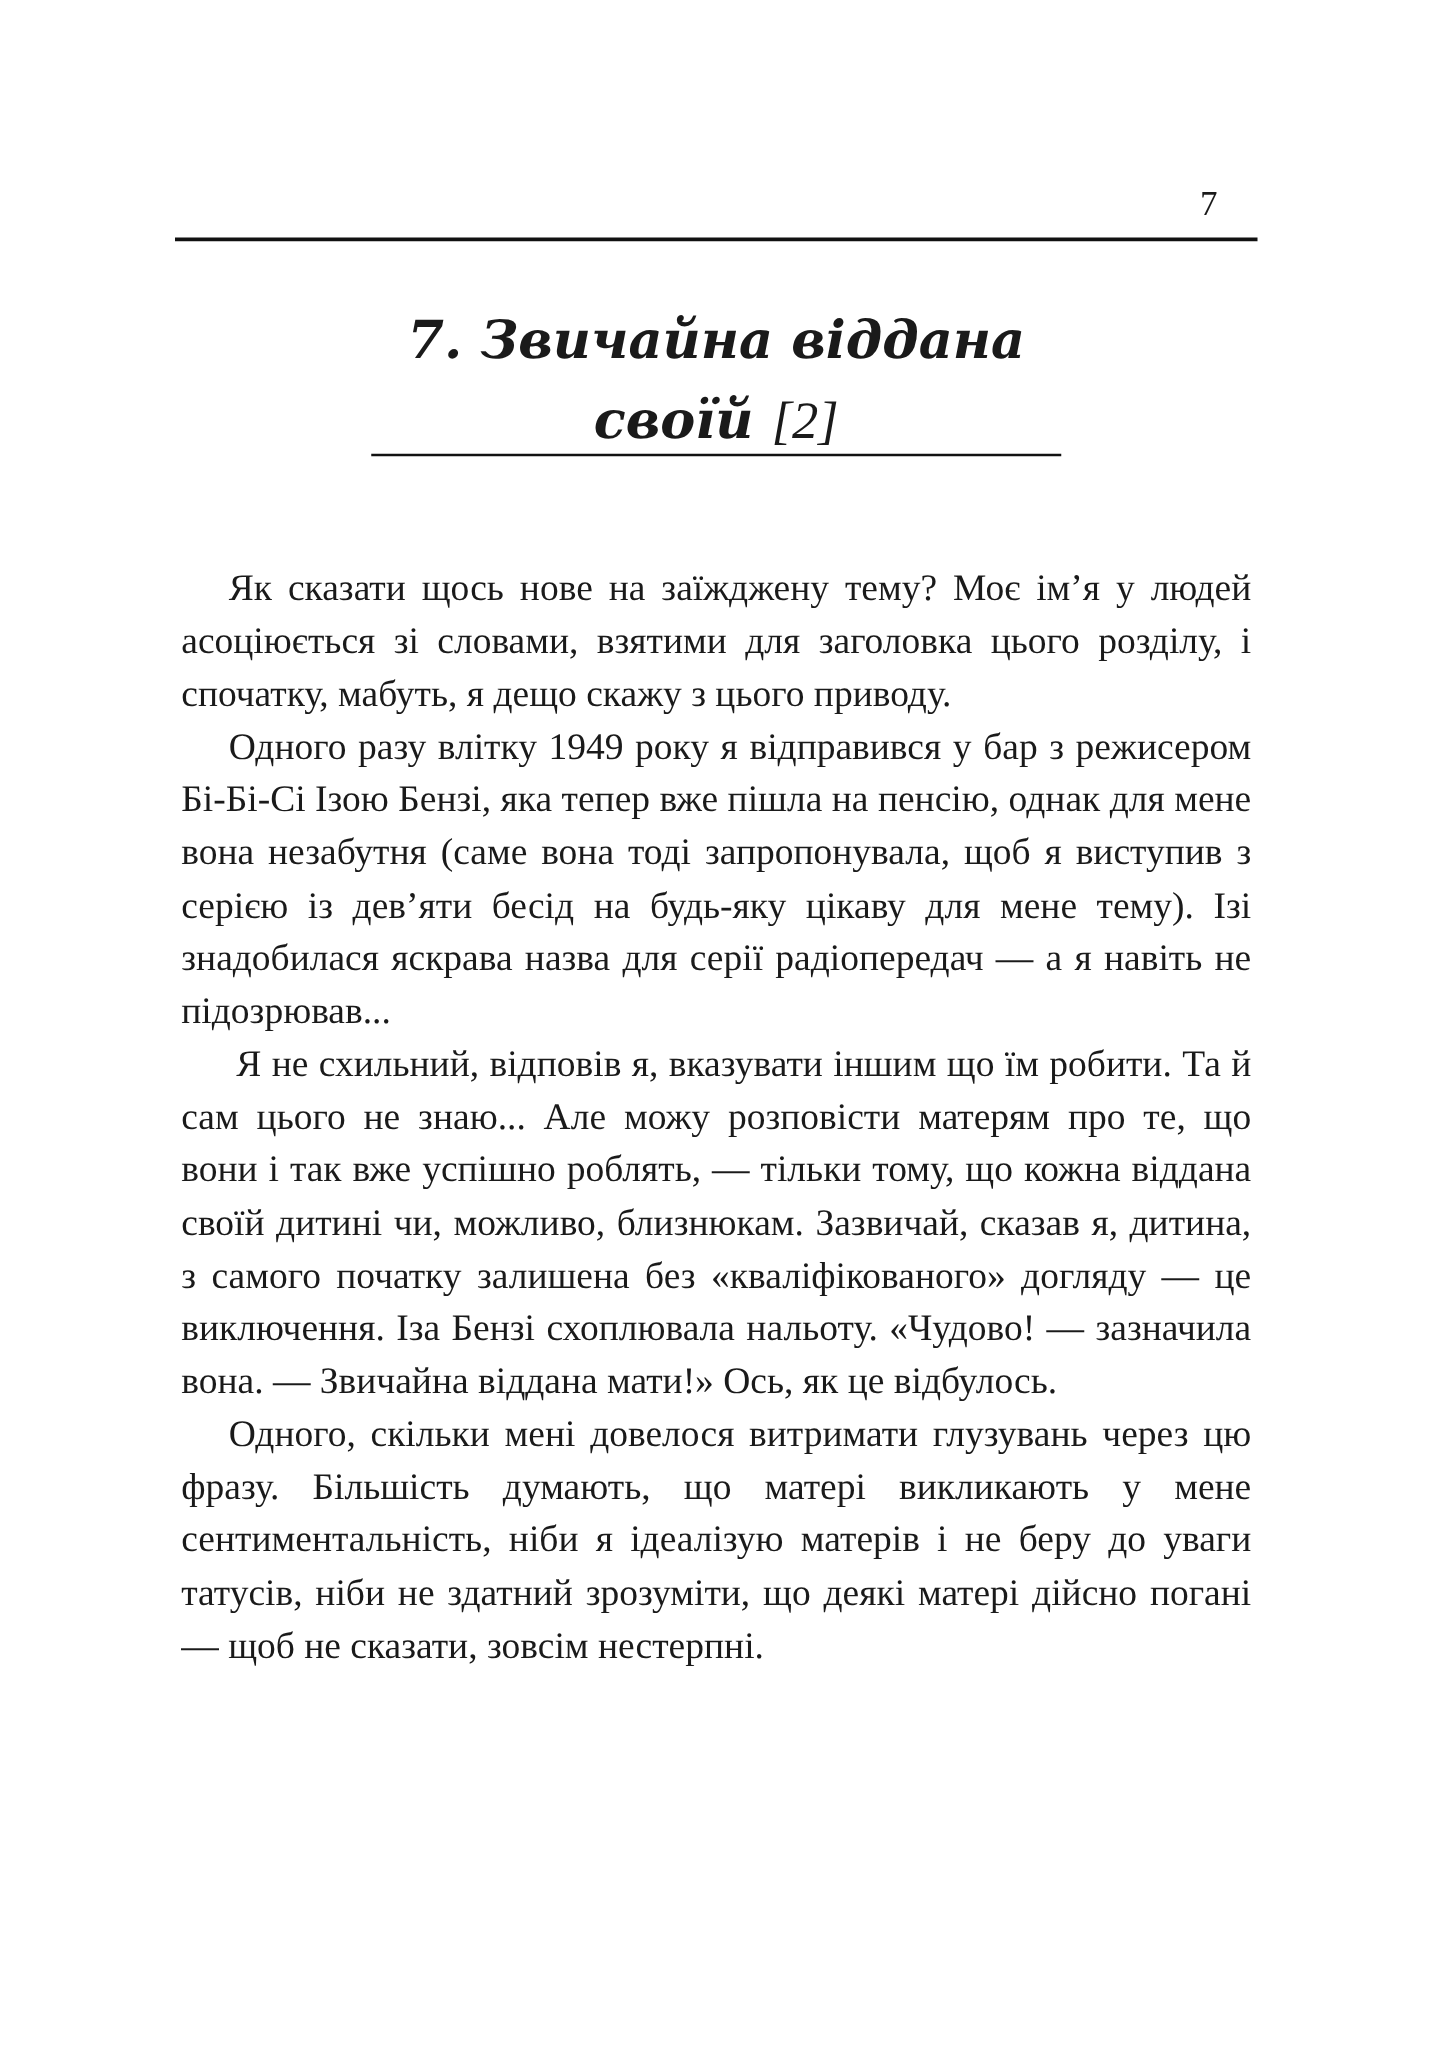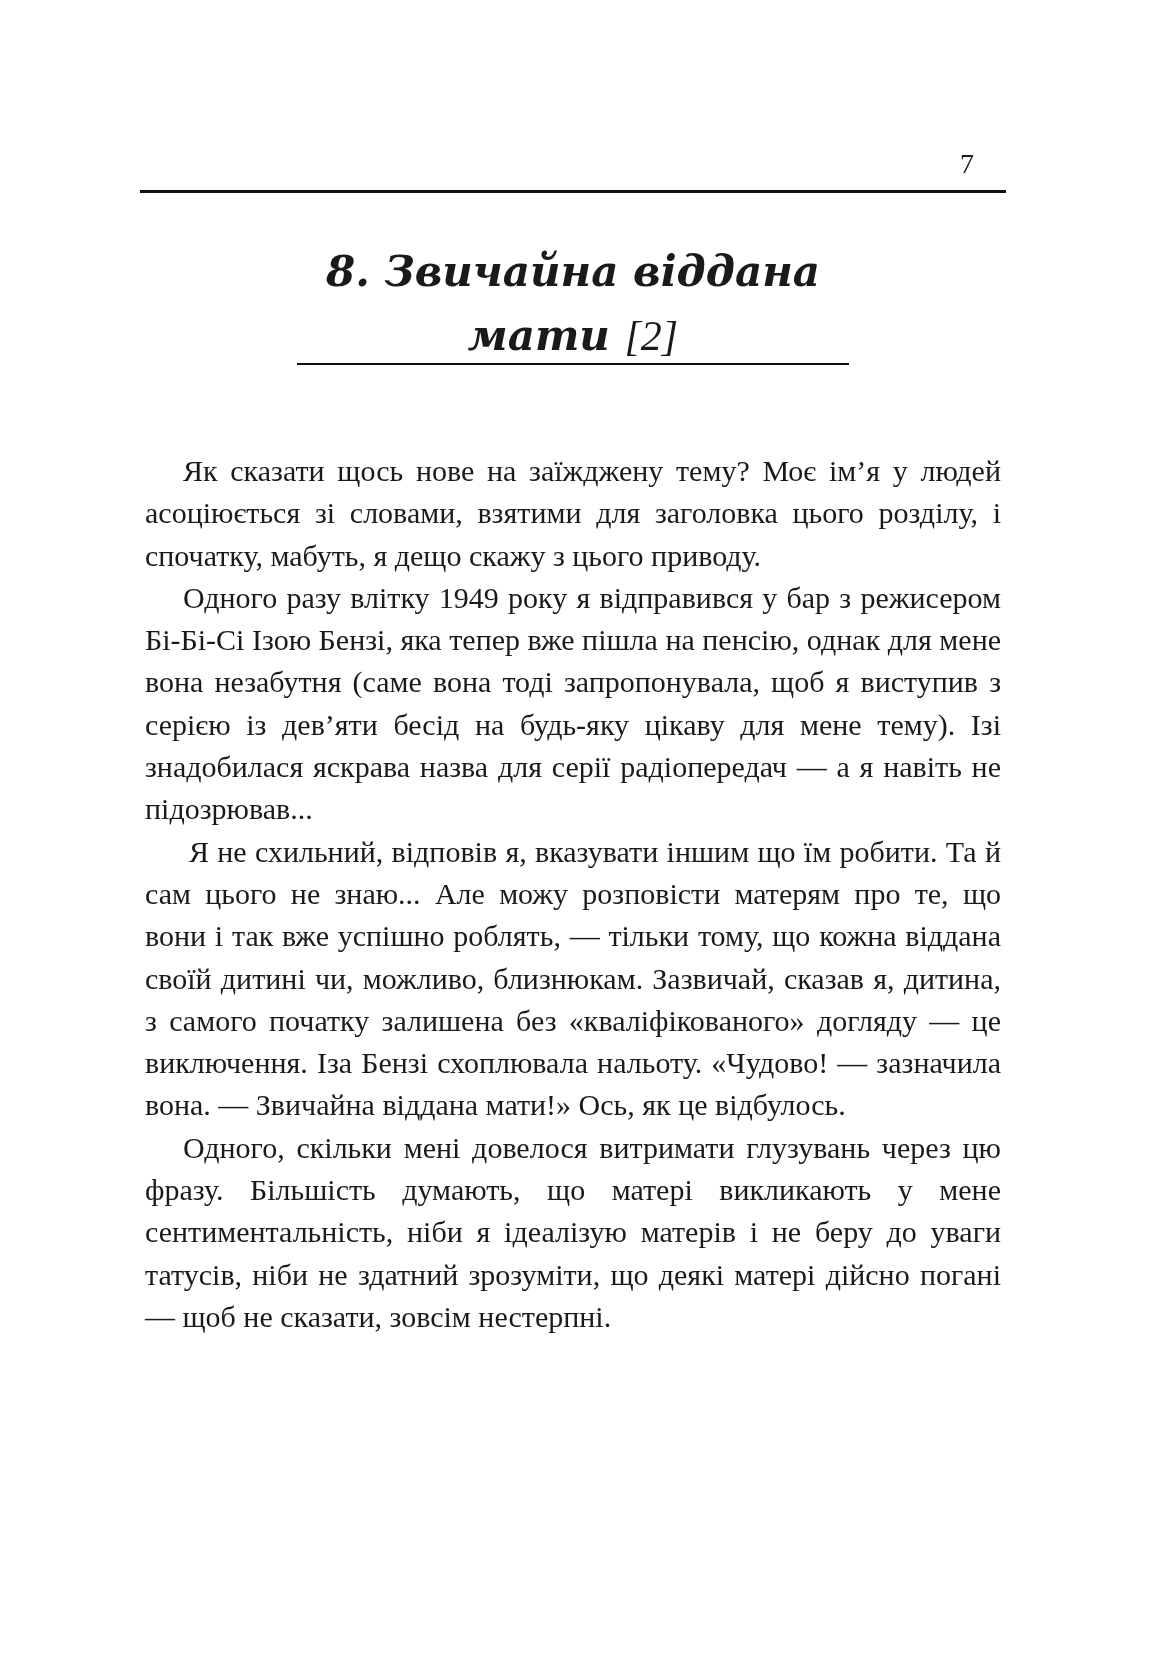--- a/index.html
+++ b/index.html
@@ -13,23 +13,23 @@
   .body-text p { margin: 0; text-indent: 38px; }
   .body-text p.indent2 { text-indent: 44px; }
 </style>
 </head>
 <body>
 
 <div class="page-number">7</div>
 <div class="header-rule"></div>
 
 <div class="chapter-title">
-  <div>8. Звичайна віддана</div>
+  <div>7. Звичайна віддана</div>
   <div>
-    <span>мати</span>
+    <span>своїй</span>
     <span class="ref">[2]</span>
   </div>
 </div>
 <div class="title-rule"></div>
 
 <div class="body-text">
   <p>Як сказати щось нове на заїжджену тему? Моє ім’я у людей асоціюється зі словами, взятими для заголовка цього розділу, і спочатку, мабуть, я дещо скажу з цього приводу.</p>
   <p>Одного разу влітку 1949 року я відправився у бар з режисером Бі-Бі-Сі Ізою Бензі, яка тепер вже пішла на пенсію, однак для мене вона незабутня (саме вона тоді запропонувала, щоб я виступив з серією із дев’яти бесід на будь-яку цікаву для мене тему). Ізі знадобилася яскрава назва для серії радіопередач — а я навіть не підозрював...</p>
   <p class="indent2">Я не схильний, відповів я, вказувати іншим що їм робити. Та й сам цього не знаю... Але можу розповісти матерям про те, що вони і так вже успішно роблять, — тільки тому, що кожна віддана своїй дитині чи, можливо, близнюкам. Зазвичай, сказав я, дитина, з самого початку залишена без «кваліфікованого» догляду — це виключення. Іза Бензі схоплювала нальоту. «Чудово! — зазначила вона. — Звичайна віддана мати!» Ось, як це відбулось.</p>
   <p>Одного, скільки мені довелося витримати глузувань через цю фразу. Більшість думають, що матері викликають у мене сентиментальність, ніби я ідеалізую матерів і не беру до уваги татусів, ніби не здатний зрозуміти, що деякі матері дійсно погані — щоб не сказати, зовсім нестерпні.</p>

